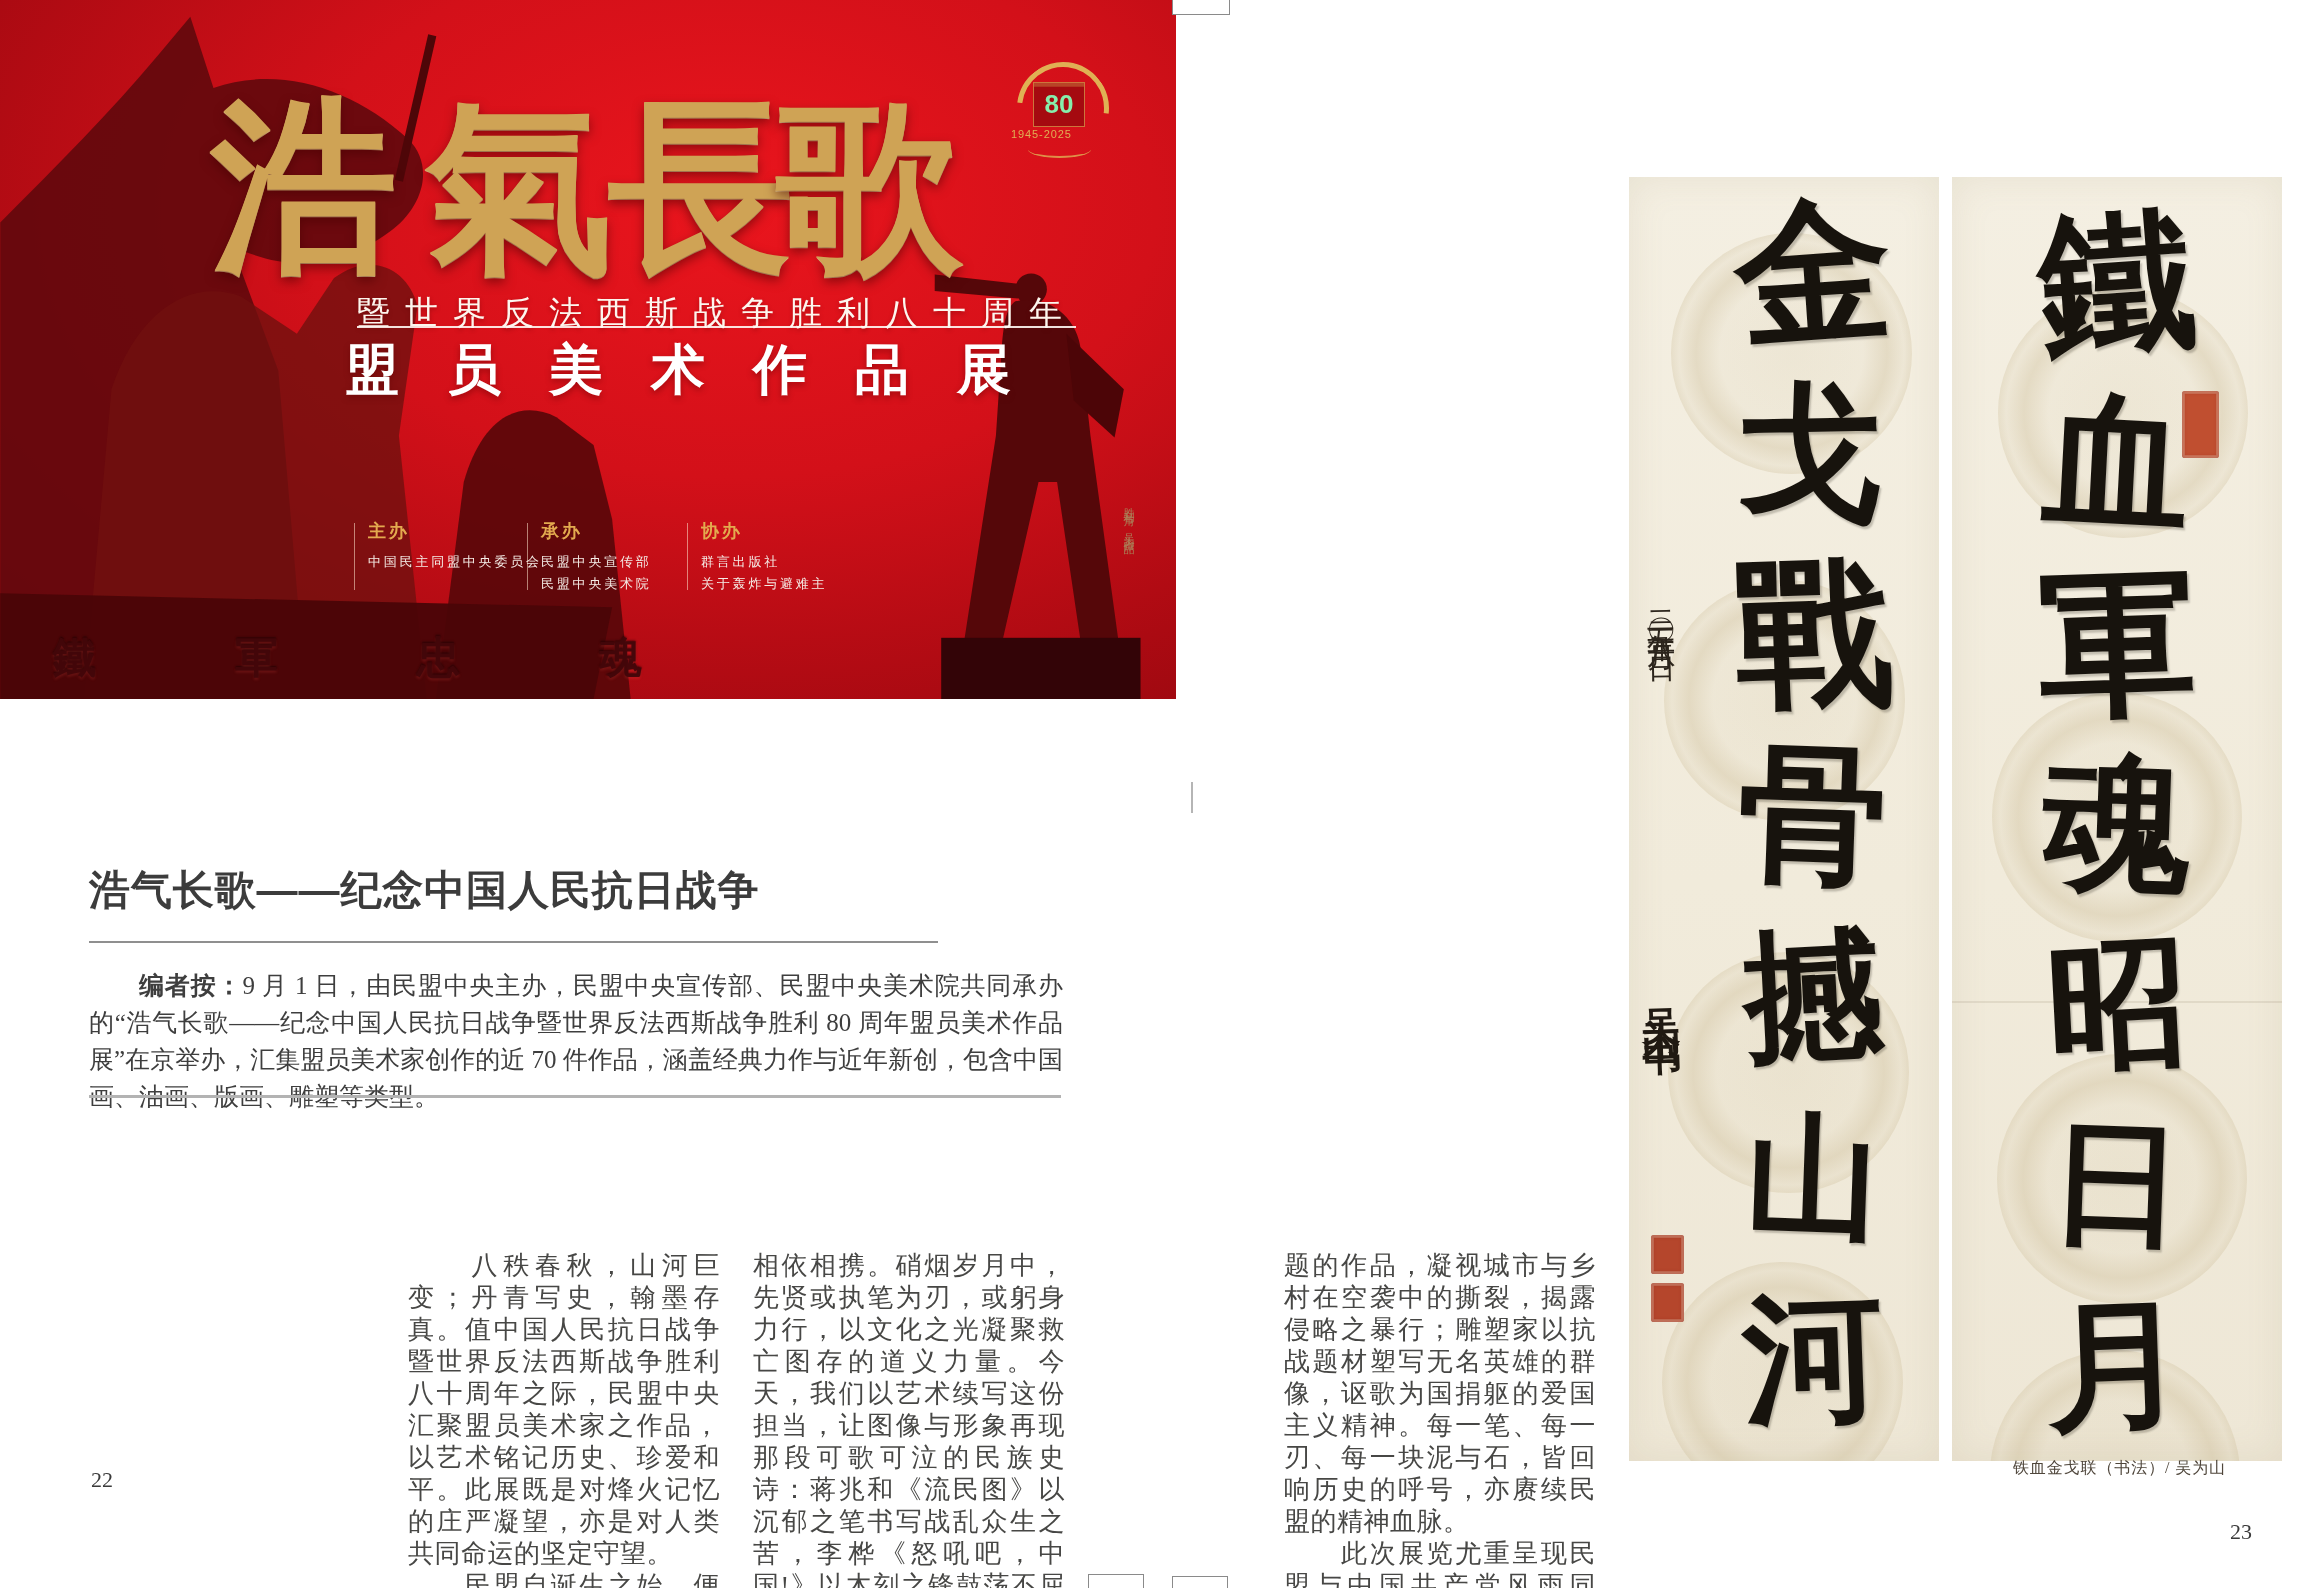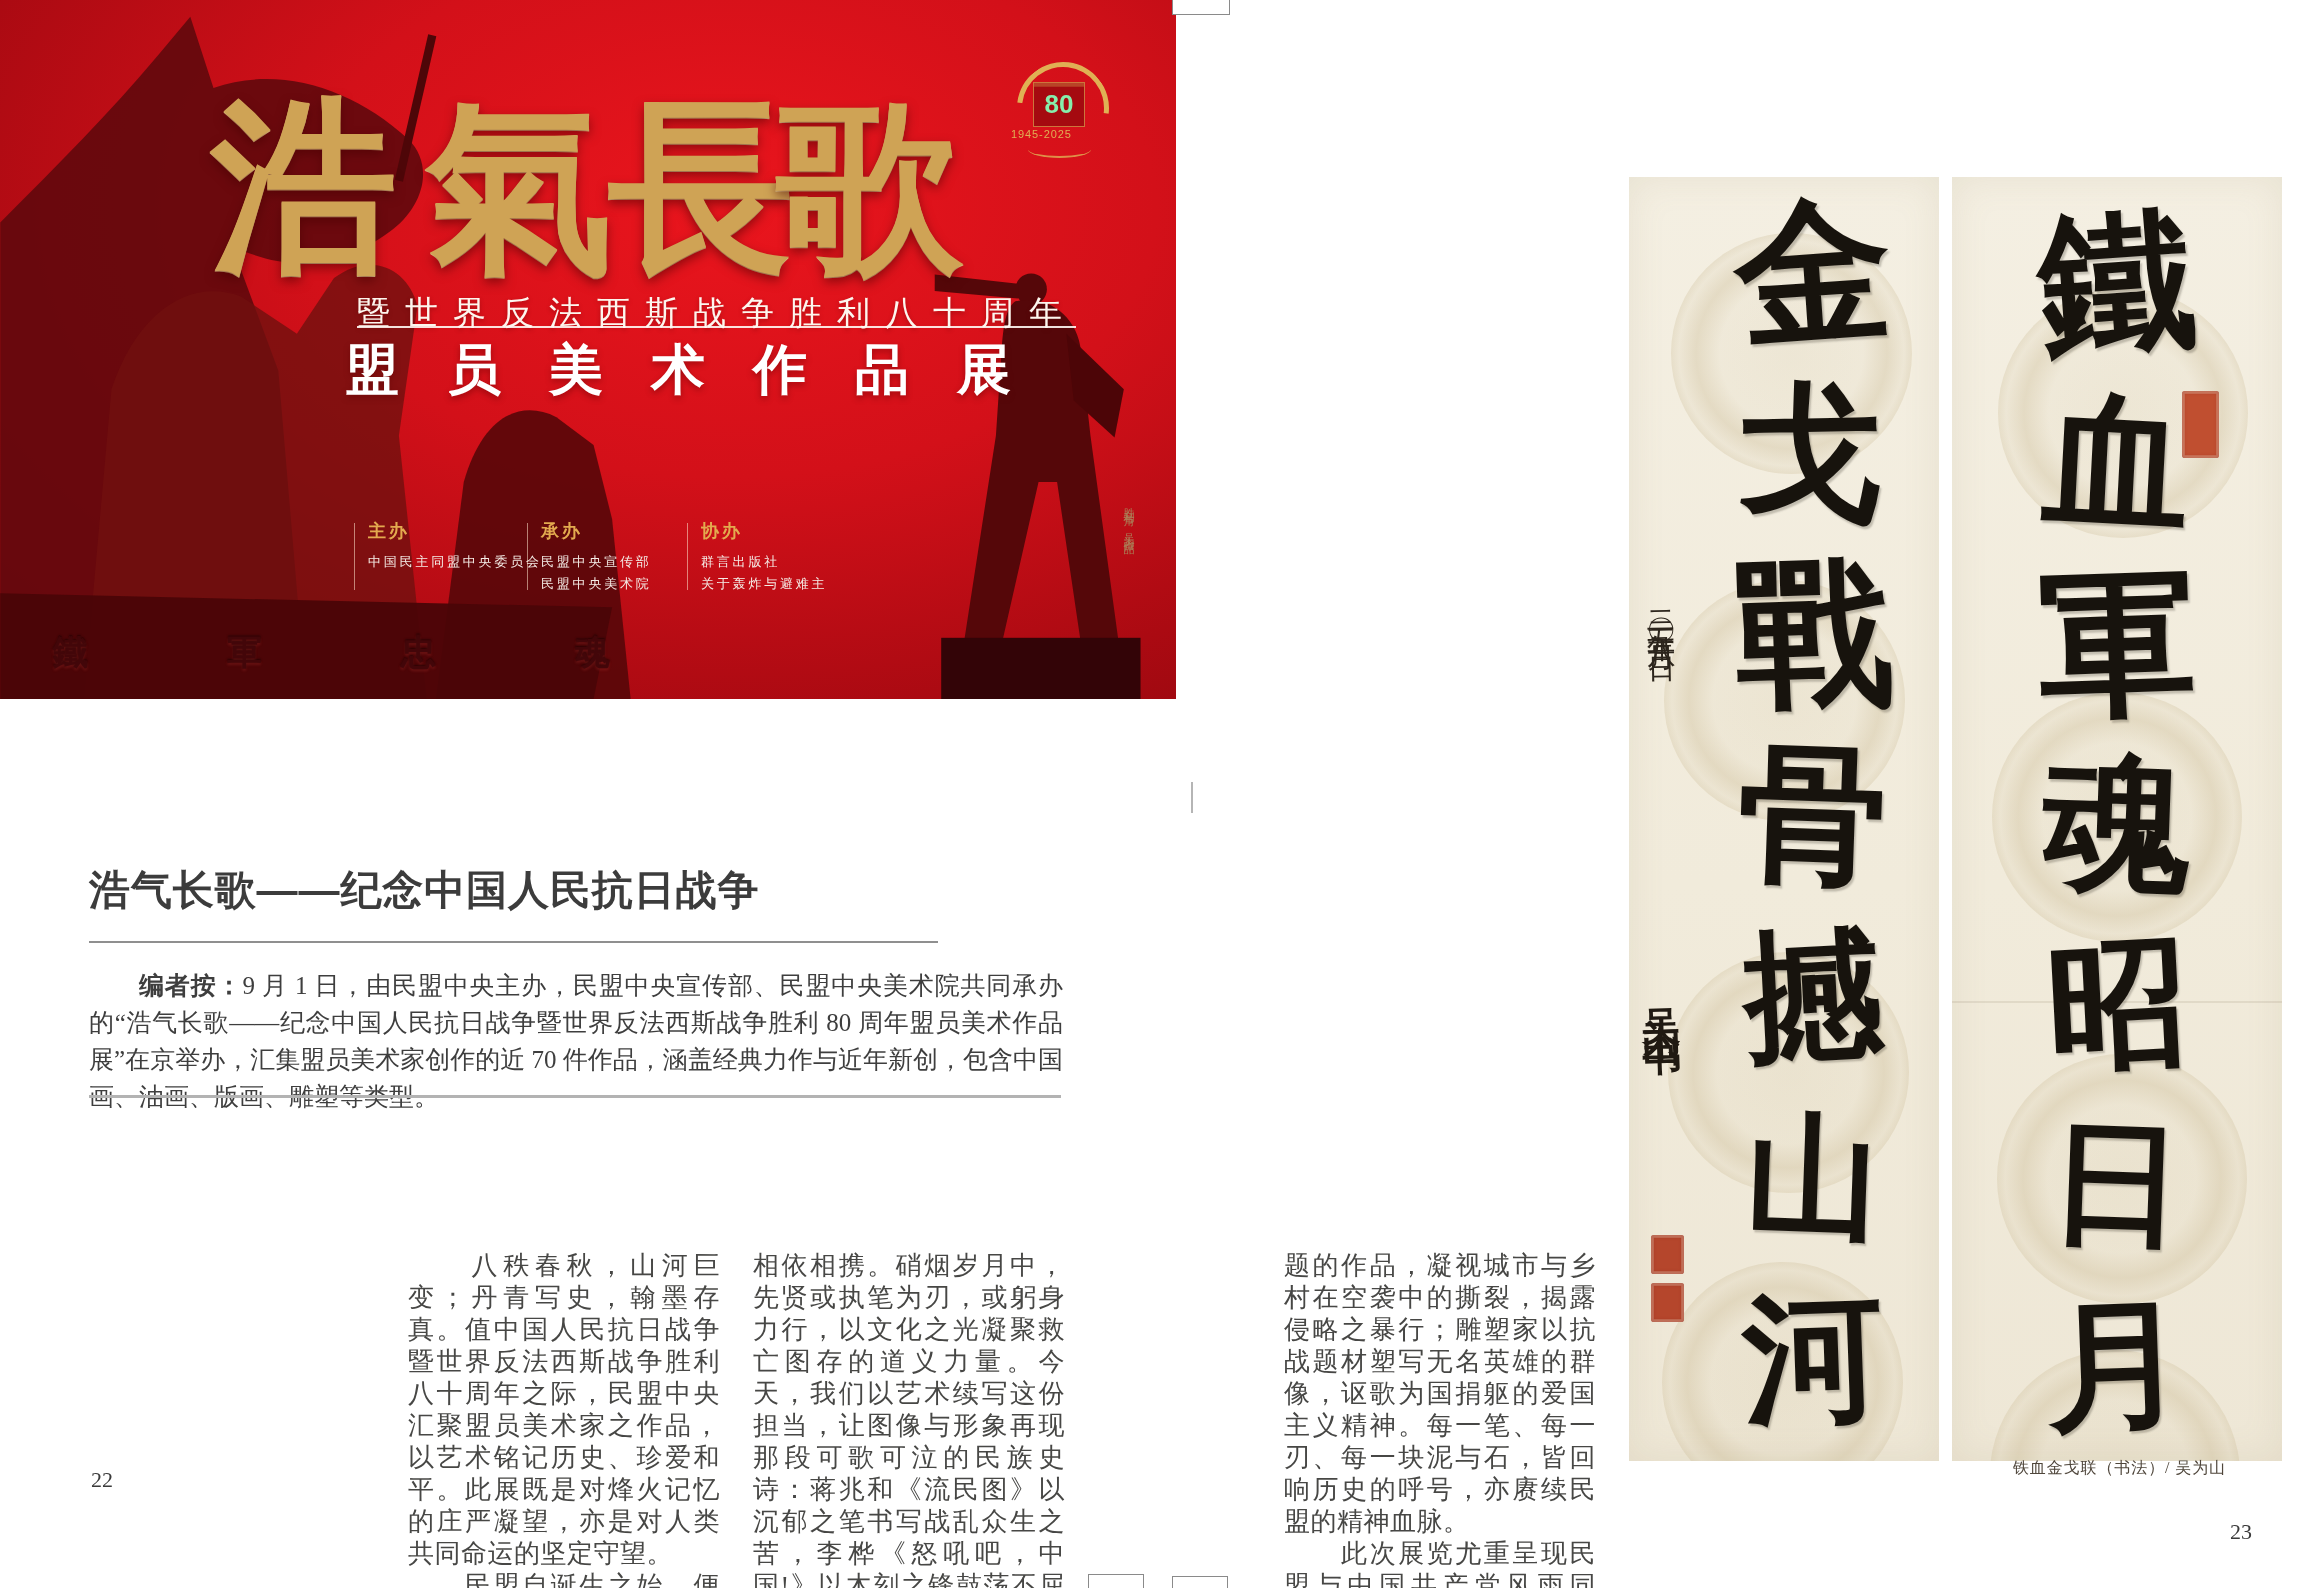--- a/index.html
+++ b/index.html
@@ -3,21 +3,21 @@
 <meta charset="utf-8">
 <style>
   html,body{margin:0;padding:0;background:#ffffff;}
   #canvas{position:relative;width:2300px;height:1589px;background:#ffffff;overflow:hidden;
           font-family:"Liberation Serif",serif;}
 
   
   .poster{position:absolute;left:0;top:0;width:1176px;height:699px;overflow:hidden;
     background:radial-gradient(1067px 668px at 62% 30%, #ea151d 0%, #d31019 40%, #ab0a12 75%, #8f070e 100%);}
   .statue{position:absolute;left:0;top:0;}
-  .base-text{position:absolute;left:53px;top:629px;font-size:35px;font-weight:bold;
+  .base-text{position:absolute;left:53px;top:629px;font-size:43px;font-weight:bold;
     letter-spacing:139px;white-space:nowrap;color:rgba(66,6,9,0.95);
     text-shadow:0 1.9px 2.8px rgba(255,90,80,0.18), 0 -0.9px 1.9px rgba(0,0,0,0.45);
     font-family:Liberation Sans, sans-serif;}
   .gchar{position:absolute;top:70px;width:186px;text-align:center;font-size:186px;line-height:232px;
     font-weight:bold;color:#cfa355;font-family:"DejaVu Serif",serif;
     text-shadow:0 4.6px 11px rgba(70,0,0,0.55), 0 0.9px 0 #e8cd8a;}
   .g1{left:211px;} .g2{left:427px;} .g3{left:608px;} .g4{left:777px;}
 
   .badge{position:absolute;left:1011px;top:58px;width:96px;height:102px;}
   .badge-arc{position:absolute;left:5.6px;top:3.7px;width:82px;height:82px;border-radius:50%;

